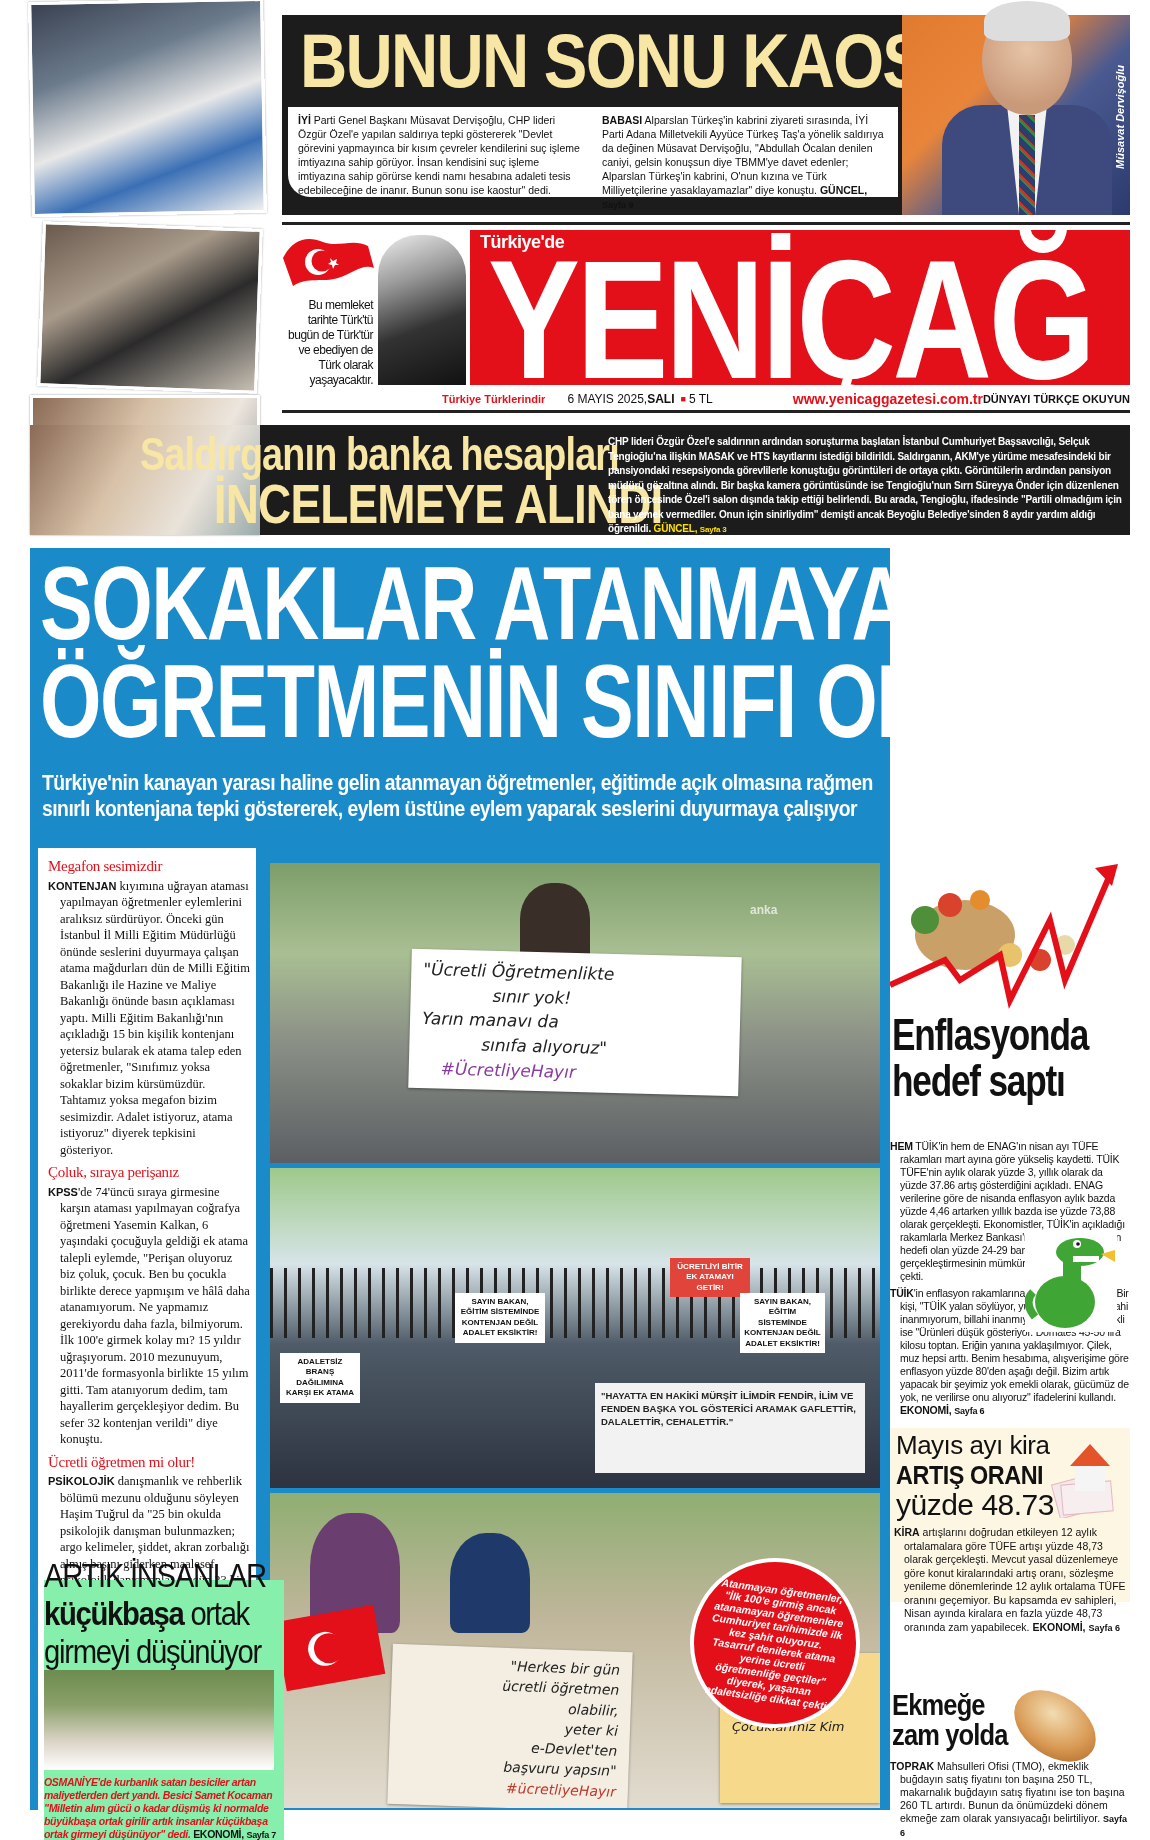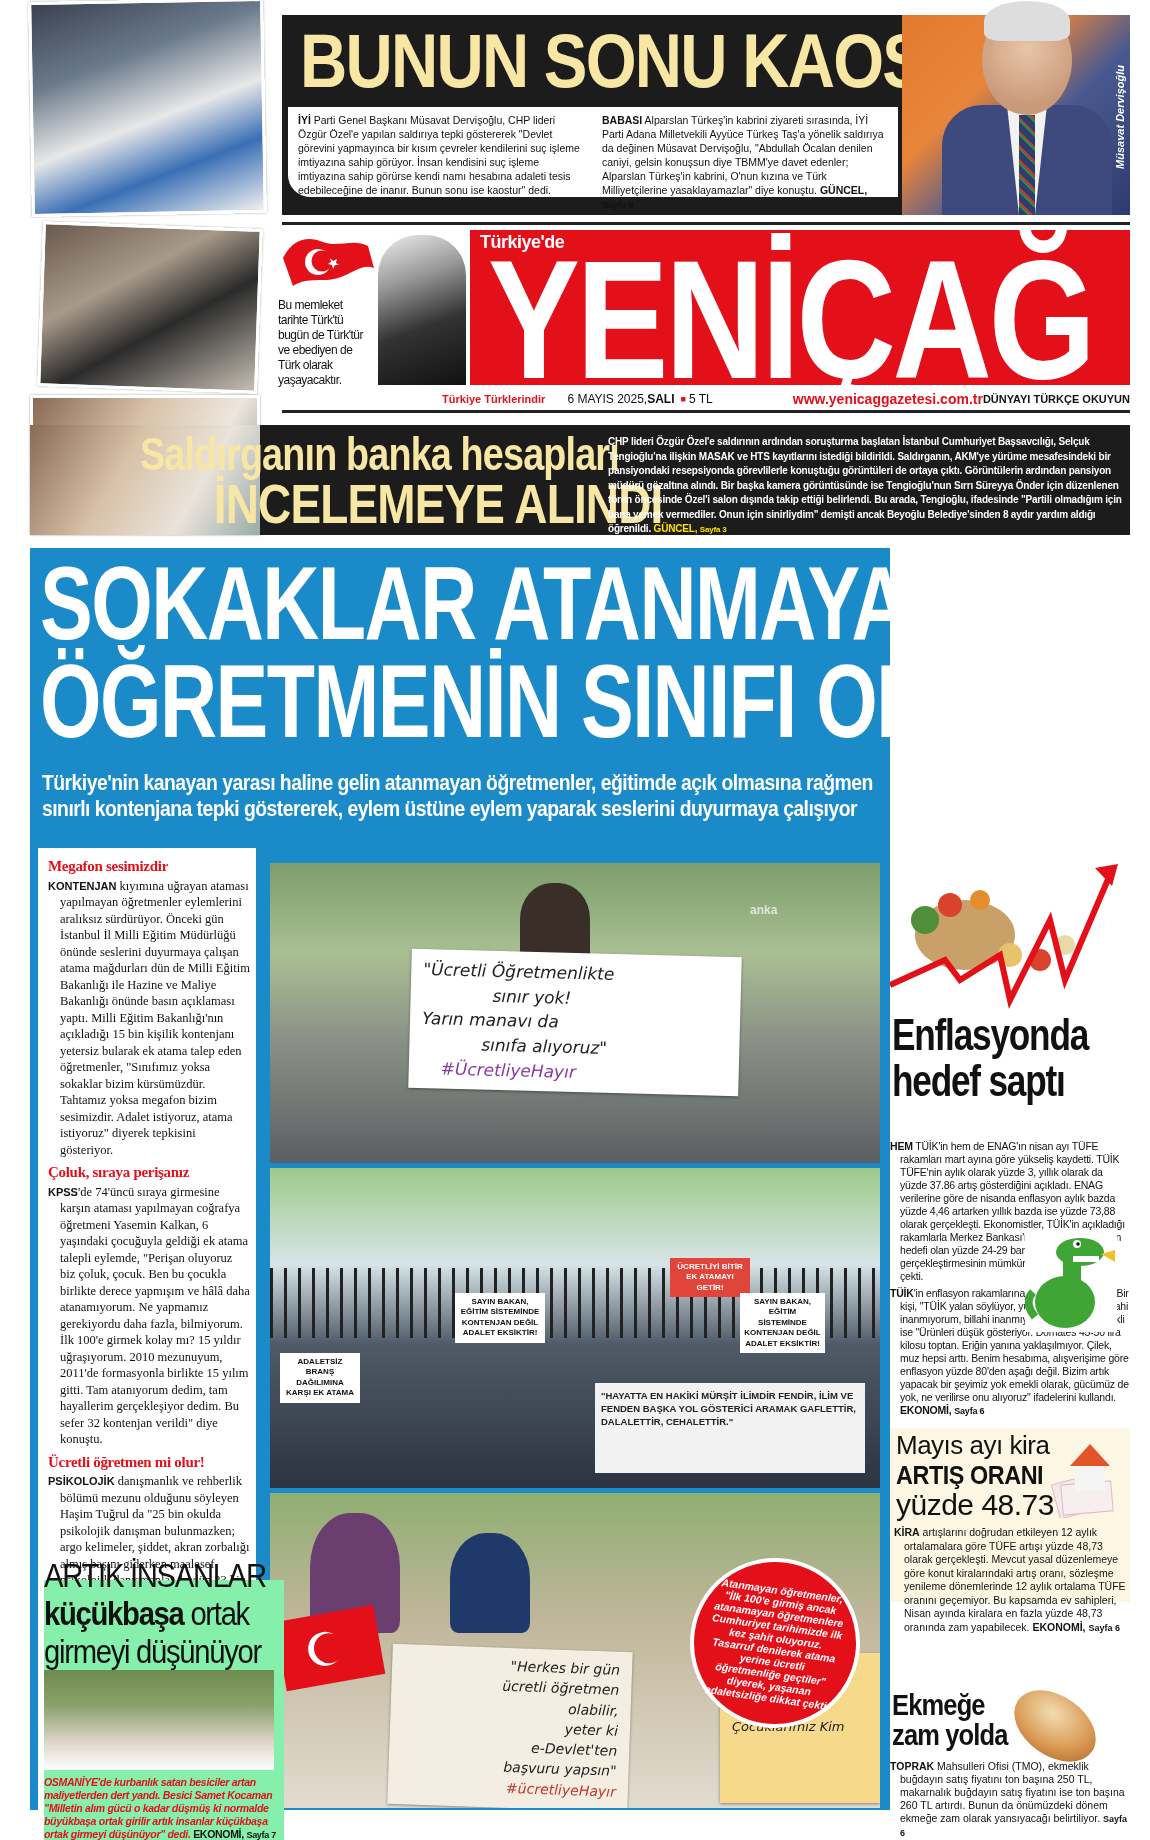--- a/index.html
+++ b/index.html
@@ -21,40 +21,40 @@
   #derv-photo{left:620px;top:0;width:228px;height:200px;background:linear-gradient(135deg,#e07a2e 0%,#e9853a 35%,#4a5a90 60%,#2c3a6e 100%)}
   #derv-face{left:80px;top:-10px;width:90px;height:110px;border-radius:50%;background:radial-gradient(circle at 50% 40%,#e7c5a8,#c99a7a 70%);}
   #derv-hair{left:82px;top:-14px;width:86px;height:40px;border-radius:50% 50% 20% 20%;background:#ddd}
   #derv-suit{left:40px;top:90px;width:170px;height:110px;border-radius:40px 40px 0 0;background:#3e4a7e}
   #derv-shirt{left:105px;top:90px;width:40px;height:110px;background:#f2f2f2;clip-path:polygon(0 0,100% 0,70% 100%,30% 100%)}
   #derv-tie{left:117px;top:100px;width:16px;height:100px;background:repeating-linear-gradient(45deg,#2c3e6e 0 6px,#2c8a4e 6px 8px,#c0392b 8px 10px)}
   #derv-label{right:4px;top:50px;color:#fff;font-size:11px;font-style:italic;font-weight:bold;writing-mode:vertical-rl;transform:rotate(180deg)}
   
   #mast-rule-top{left:282px;top:222px;width:848px;height:3px;background:#222}
   #flag{left:278px;top:228px;width:100px;height:70px}
-  #motto{left:278px;top:298px;width:95px;font-size:12px;line-height:15px;text-align:left;letter-spacing:-0.5px}
+  #motto{left:278px;top:298px;width:95px;font-size:12px;line-height:15px;text-align:right;letter-spacing:-0.5px}
   #ataturk{left:378px;top:235px;width:88px;height:150px;background:linear-gradient(160deg,#eee 0%,#999 30%,#333 60%,#111 100%);border-radius:40px 40px 0 0}
   #logo-box{left:470px;top:230px;width:660px;height:155px;background:#e3101a}
   #logo-small{left:10px;top:2px;color:#fff;font-weight:bold;font-size:18px;letter-spacing:-0.5px}
   #logo-text{left:18px;top:6px;color:#fff;font-weight:bold;font-size:168px;line-height:1;letter-spacing:-4px;transform:scaleX(0.82);transform-origin:left top;white-space:nowrap}
   #info-line{left:282px;top:390px;width:848px;height:18px;font-size:12px;display:flex;align-items:center;white-space:nowrap}
   #info-line .red{color:#e3101a;font-weight:bold}
   #mast-rule-bot{left:282px;top:410px;width:848px;height:3px;background:#222}
   
   #sald{left:30px;top:425px;width:1100px;height:110px;background:#1c1c1c}
   #sald-photo{left:0;top:0;width:230px;height:110px;background:linear-gradient(120deg,#8a6a55 0%,#d8c2a8 40%,#e9e3da 70%,#9aa 100%)}
   #sald-title{left:110px;top:6px;color:#f7e6a4;font-weight:bold;line-height:46px;font-size:46px;letter-spacing:-1px;text-align:right;width:460px;transform:scaleX(0.82);transform-origin:left top;white-space:nowrap}
   #sald-body{left:578px;top:10px;width:515px;color:#fff;font-size:10px;line-height:14.5px;font-weight:bold;letter-spacing:-0.2px}
   #sald-body .ref{color:#ffe100}
   
   #story{left:30px;top:548px;width:860px;height:1262px;background:#1b8ac9}
   #story-h1{left:10px;top:6px;width:840px;color:#fff;font-weight:bold;font-size:104px;line-height:98px;letter-spacing:-2px;transform:scaleX(0.76);transform-origin:left top;white-space:nowrap;text-align:left}
   #story-sub{left:12px;top:222px;width:840px;color:#fff;font-weight:bold;font-size:22px;line-height:26px;letter-spacing:-0.6px;transform:scaleX(0.88);transform-origin:left top;width:955px}
   #story-text{left:8px;top:300px;width:218px;height:1000px;background:#fff;padding:8px 6px 8px 10px;font-size:12.5px;line-height:16.5px}
-  #story-text h3{color:#e3101a;font-size:15px;font-weight:bold;margin:2px 0 3px;letter-spacing:-0.3px}
+  #story-text h3{color:#e3101a;font-size:15px;font-weight:normal;margin:2px 0 3px;letter-spacing:-0.3px}
   #story-text p{text-indent:-12px;padding-left:12px;margin-bottom:6px}
   #story-text .lead{font-family:"Liberation Sans",sans-serif;font-weight:bold;font-size:11px}
   #story-ref{left:120px;top:1260px;width:106px;text-align:right;color:#ffe100;font-weight:bold;font-size:11px}
   #pic1{left:240px;top:315px;width:610px;height:300px;background:linear-gradient(180deg,#7d9d6a 0%,#a9bf93 30%,#8a8f86 60%,#5b5f63 100%)}
   #pic2{left:240px;top:620px;width:610px;height:320px;background:linear-gradient(180deg,#9ec98a 0%,#d7e4e8 30%,#4f5b68 55%,#2d3340 100%)}
   #pic3{left:240px;top:945px;width:610px;height:315px;background:linear-gradient(180deg,#8fae72 0%,#c0b69b 40%,#e2dcd0 100%)}
   .placard{position:absolute;background:#fff;color:#222;font-family:"DejaVu Sans",sans-serif;font-style:italic;padding:8px 12px;line-height:1.45;box-shadow:0 1px 3px rgba(0,0,0,.4)}
   .banner{position:absolute;background:#e0443a;color:#fff;font-weight:bold;text-align:center;line-height:1.2}
   .sign{position:absolute;background:#fff;color:#111;font-size:8px;font-weight:bold;text-align:center;padding:4px;line-height:1.3}
   #callout{left:660px;top:1010px;width:170px;height:170px;border-radius:50%;background:#e3101a;border:4px solid #fff;color:#fff;font-weight:bold;font-style:italic;font-size:10.5px;line-height:12px;text-align:center;padding:22px 14px;transform:rotate(8deg)}

